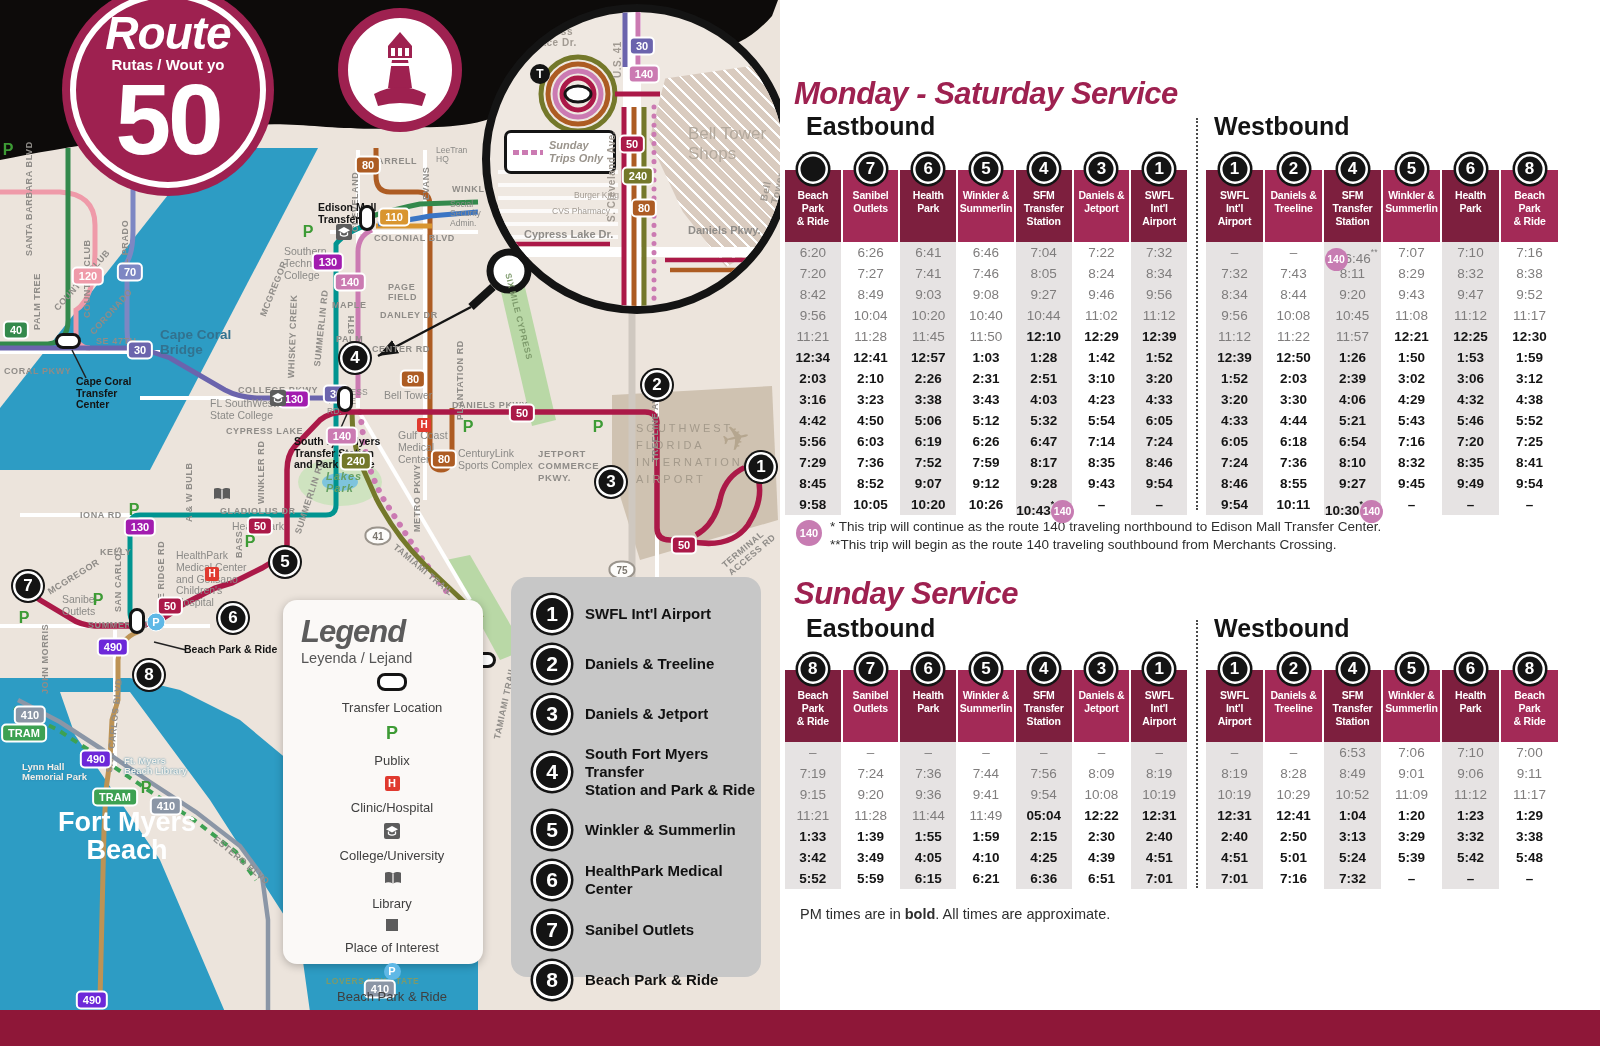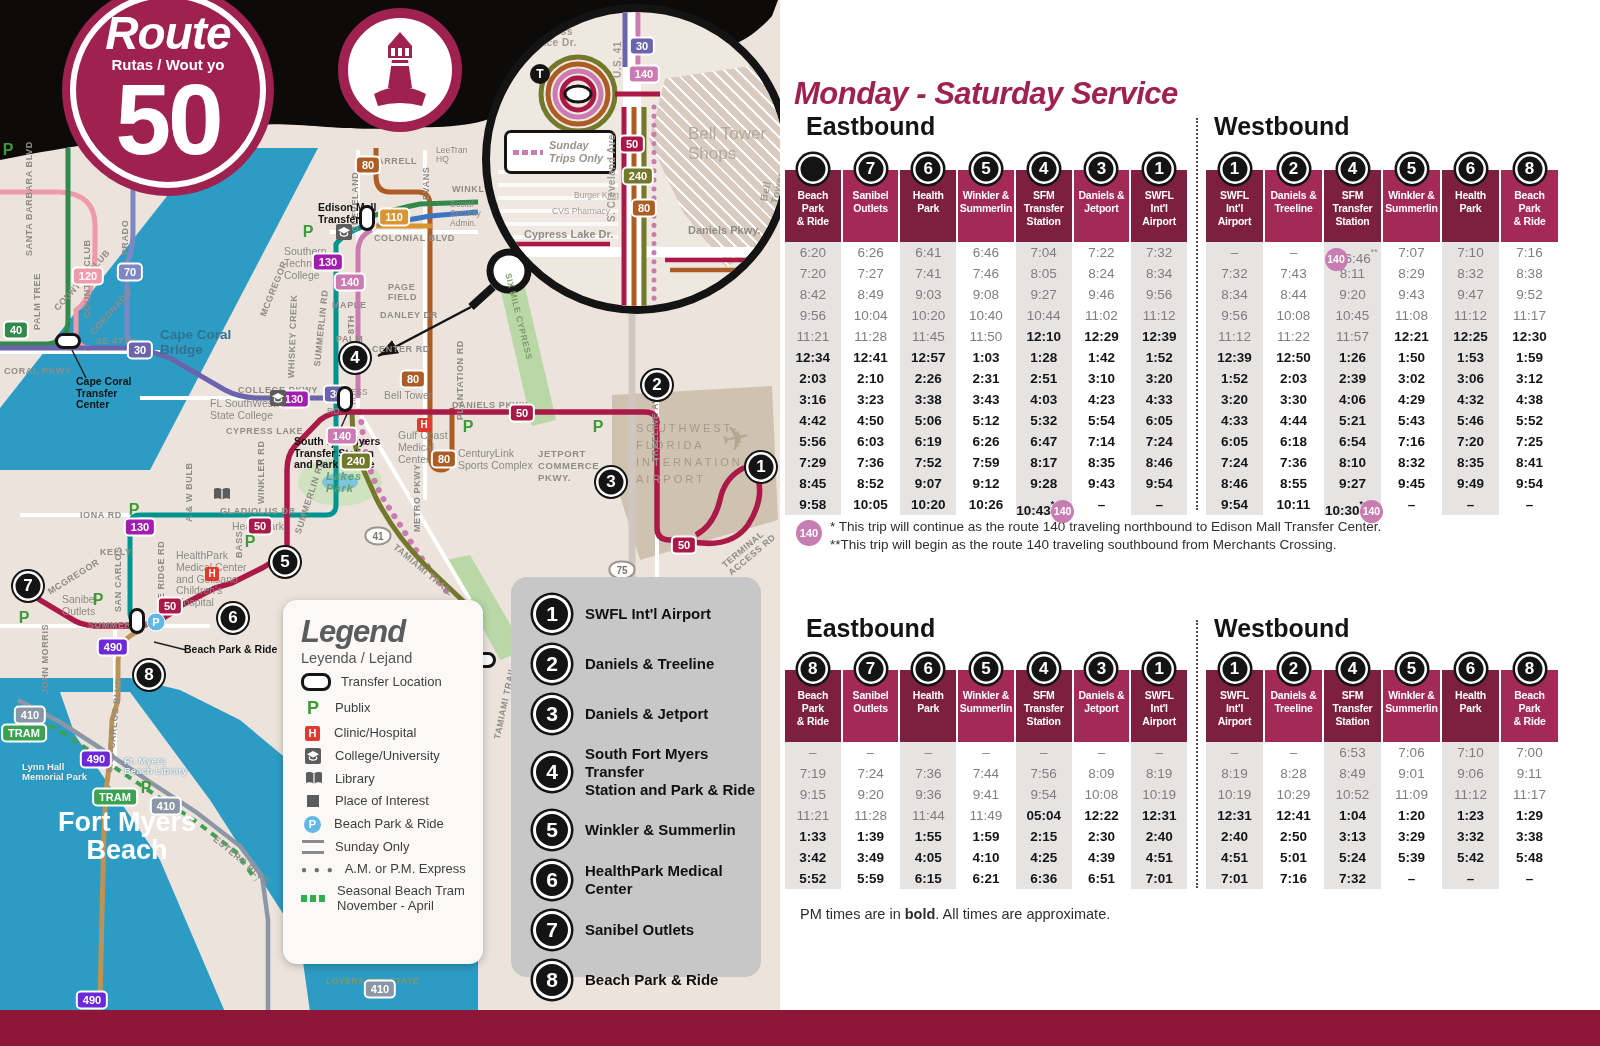--- a/index.html
+++ b/index.html
@@ -49,21 +49,21 @@
   .ins-big{font-size:17px;color:#b3a99d;line-height:1.15;}
   .ins-tiny{font-size:8.5px;color:#a19a92;}
   .ins-bold{font-weight:bold;font-size:11px;color:#8f8c88;}
   .sunbox{position:absolute;background:#fff;border:3px solid #141414;border-radius:7px;width:112px;height:44px;display:flex;align-items:center;padding:0 6px;box-sizing:border-box;gap:6px;}
   .sunbox .dash{width:30px;height:5px;background:repeating-linear-gradient(90deg,#cb7ab2 0 6px,#fff 6px 9px);}
   .sunbox .txt{font-style:italic;font-weight:bold;font-size:11px;color:#9a948c;line-height:1.15;white-space:pre-line;}
   
   .legend{position:absolute;left:283px;top:600px;width:200px;height:364px;background:#fbf9f7;border-radius:14px;box-shadow:0 2px 8px rgba(0,0,0,.25);padding:14px 0 0 18px;box-sizing:border-box;}
   .leg-title{font-style:italic;font-weight:bold;font-size:31px;color:#5c5c5c;letter-spacing:-1px;}
   .leg-sub{font-size:14.5px;color:#555;margin:0 0 6px;}
-  .leg-item{display:flex;align-items:center;gap:10px;margin:7px 0;}
+  .leg-item{display:flex;align-items:center;gap:10px;margin:7px 0;flex-direction:column;}
   .leg-item .lbl{font-size:13px;color:#3f3f3f;line-height:1.15;white-space:pre-line;}
   .lg-transfer{width:24px;height:12px;border:3px solid #141414;border-radius:8px;background:#fff;flex:none;}
   .lg-publix{color:#3d9b35;font-weight:bold;font-size:18px;width:24px;text-align:center;flex:none;}
   .lg-hosp{width:15px;height:15px;background:#e03a2f;color:#fff;font-weight:bold;font-size:11px;text-align:center;line-height:15px;border-radius:2px;margin:0 4px;flex:none;}
   .lg-poi{width:12px;height:12px;background:#5c5c5c;margin:0 6px;flex:none;}
   .lg-park{width:17px;height:17px;border-radius:50%;background:#5fb8e6;color:#fff;font-weight:bold;font-size:11px;text-align:center;line-height:17px;margin:0 3px;flex:none;}
   .lg-sun{width:22px;height:8px;border-top:3px solid #8a8a8a;border-bottom:3px solid #8a8a8a;margin:0 1px;flex:none;}
   .lg-exp{color:#6e6e6e;font-size:10px;letter-spacing:2px;flex:none;}
   .lg-tram{width:26px;height:7px;background:repeating-linear-gradient(90deg,#2fae49 0 6px,#fbf9f7 6px 9px);flex:none;}
   .lg-icon16{width:16px;height:16px;margin:0 4px;flex:none;}
@@ -752,20 +752,21 @@
       </div>
 
     <div class="footnote" style="left:16px;top:518px;">
       <div class="fn-badge">140</div>
       <div class="fn-lines">
         <div>* This trip will continue as the route 140 traveling northbound to Edison Mall Transfer Center.</div>
         <div>**This trip will begin as the route 140 traveling southbound from Merchants Crossing.</div>
       </div>
     </div>
 
+    <div class="svc-title" style="left:14px;top:576px;">Sunday Service</div>
     <div class="dir-label" style="left:26px;top:614px;">Eastbound</div>
     <div class="dir-label" style="left:434px;top:614px;">Westbound</div>
     <div class="vsep" style="left:416px;top:620px;height:268px;"></div>
     <div class="sched" id="t-su-eb" style="left: 5px; top: 670px; width: 402px; grid-template-columns: repeat(7, 1fr);">
         <div class="hcell hodd">
           <div class="hcirc">8</div>
           <div class="hname">Beach
 Park
 &amp; Ride</div>
         </div>

